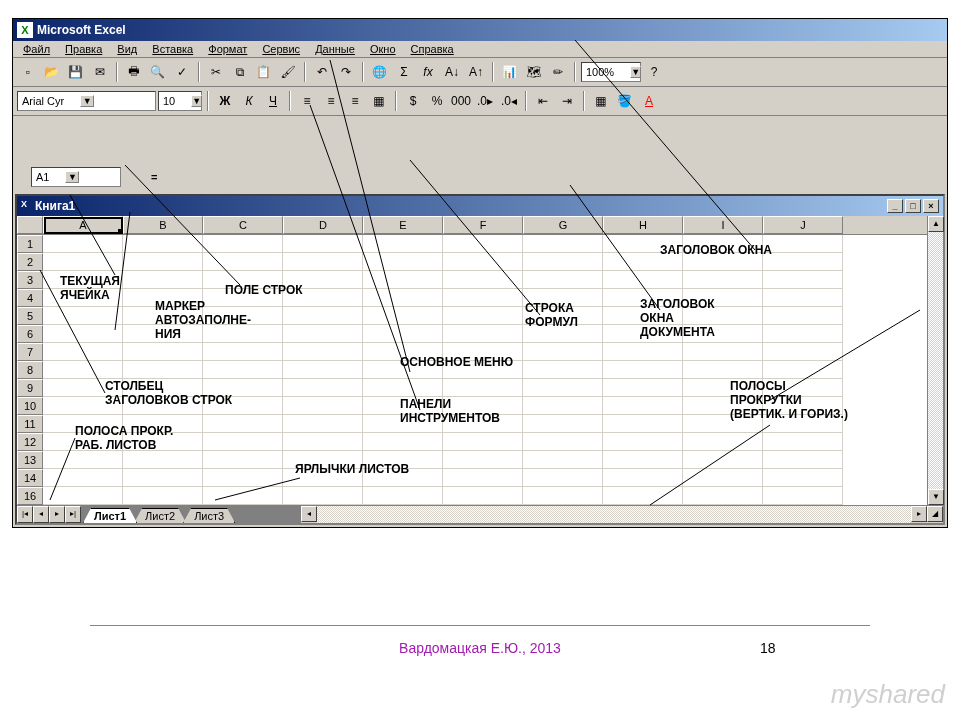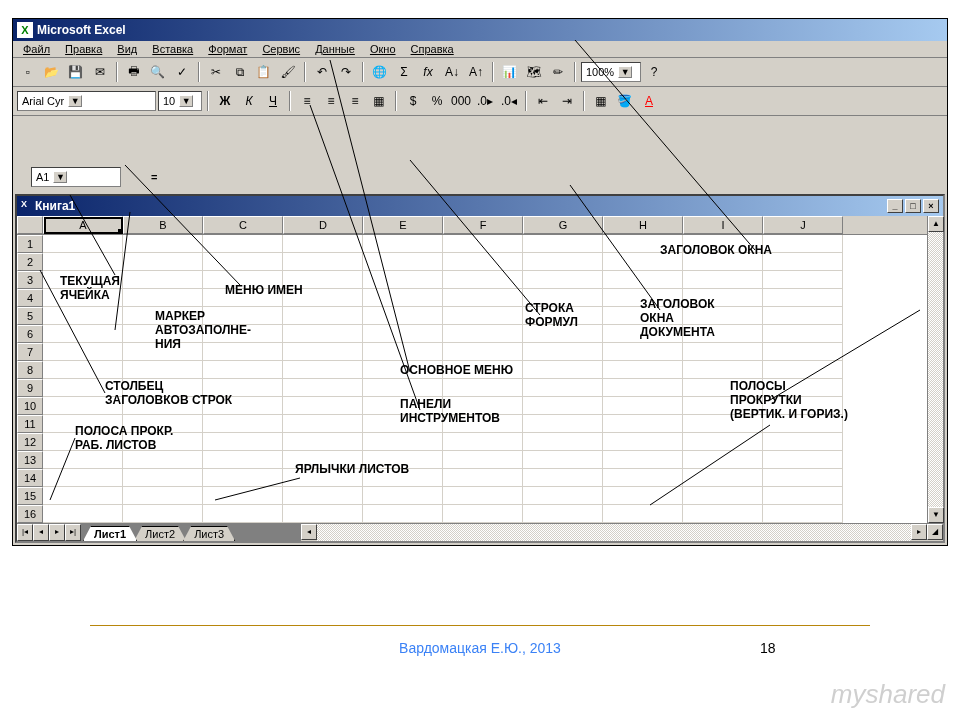--- a/index.html
+++ b/index.html
@@ -6,21 +6,21 @@
 body { font-family: Tahoma, Arial, sans-serif; font-size: 11px; background: #fff; width: 960px; height: 720px; position: relative; }
 .app { border: 1px solid #000; margin: 18px 12px 0 12px; background: #d4d0c8; position: relative; }
 .titlebar { background: linear-gradient(to right, #0a246a, #a6caf0); color: #fff; height: 22px; display: flex; align-items: center; padding: 0 4px; font-weight: bold; font-size: 12px; }
 .titlebar .xicon { width: 16px; height: 16px; background: #fff; margin-right: 4px; display: flex; align-items: center; justify-content: center; color: #008000; font-weight: bold; font-size: 11px; }
 .menubar { background: #d4d0c8; padding: 2px 4px; border-bottom: 1px solid #808080; }
 .menubar span { padding: 2px 6px; cursor: default; }
 .menubar span u { text-decoration: underline; }
 .toolbar { background: #d4d0c8; padding: 3px 4px; border-bottom: 1px solid #808080; display: flex; align-items: center; gap: 2px; flex-wrap: wrap; }
 .tbtn { width: 22px; height: 22px; border: 1px solid #d4d0c8; display: inline-flex; align-items: center; justify-content: center; font-size: 12px; background: #d4d0c8; cursor: pointer; }
 .tsep { width: 2px; height: 20px; border-left: 1px solid #808080; border-right: 1px solid #fff; margin: 0 3px; }
-.combo { height: 20px; background: #fff; border: 1px solid #808080; border-top-color: #404040; border-left-color: #404040; display: inline-flex; align-items: center; padding: 0 2px 0 4px; font-size: 11px; }
+.combo { height: 20px; background: #fff; border: 1px solid #808080; border-top-color: #404040; border-left-color: #404040; display: inline-flex; align-items: center; padding: 0 2px 0 4px; font-size: 11px; gap: 12px; }
 .combo .arrow { width: 14px; text-align: center; color: #000; background: #d4d0c8; border: 1px solid #fff; border-right-color: #808080; border-bottom-color: #808080; margin-left: 4px; font-size: 9px; }
 .namebox-row { background: #d4d0c8; padding: 3px 4px 5px 18px; display: flex; align-items: center; margin-top: 48px; }
 .namebox { width: 90px; }
 .fx { margin-left: 30px; font-weight: bold; }
 .docwin { margin: 2px 2px 2px 2px; border: 2px solid #808080; border-top-color: #404040; border-left-color: #404040; background: #fff; }
 .doctitle { background: linear-gradient(to right, #0a246a, #a6caf0); color: #fff; height: 20px; display: flex; align-items: center; padding: 0 4px; font-weight: bold; font-size: 12px; }
 .doctitle .spacer { flex: 1; }
 .winbtn { width: 16px; height: 14px; background: #d4d0c8; border: 1px solid #fff; border-right-color: #404040; border-bottom-color: #404040; margin-left: 2px; font-size: 9px; text-align: center; line-height: 12px; color: #000; font-family: Arial; }
 .gridwrap { display: flex; }
 .sheet { flex: 1; position: relative; }
@@ -39,21 +39,21 @@
 .bottombar { height: 18px; background: #d4d0c8; display: flex; align-items: stretch; border-top: 1px solid #808080; }
 .tabscroll { display: flex; }
 .tabscroll .sbtn { width: 16px; height: 17px; }
 .tabs { display: flex; align-items: flex-end; background: #808080; padding-left: 2px; flex: 0 0 220px; text-align: right; }
 .tab { background: #d4d0c8; border: 1px solid #000; border-bottom: none; padding: 1px 10px; font-size: 11px; margin-right: -3px; position: relative; clip-path: polygon(8px 0, calc(100% - 8px) 0, 100% 100%, 0 100%); }
 .tab.active { background: #fff; font-weight: bold; z-index: 2; }
 .hscroll { flex: 1; display: flex; background: #d4d0c8; }
 .hscroll .strack { flex: 1; }
 .annot { position: absolute; font-family: Arial; font-size: 12px; font-weight: bold; color: #000; line-height: 1.15; white-space: pre; }
 .footer-line { position: absolute; left: 90px; right: 90px; top: 625px; border-top: 1px solid #b8860b; }
-.footer-text { position: absolute; top: 640px; width: 100%; text-align: center; font-size: 14px; color: #3b82f6; }
+.footer-text { position: absolute; top: 640px; width: 100%; text-align: center; font-size: 14px; color: #a21caf; }
 .watermark { position: absolute; right: 15px; bottom: 10px; font-size: 26px; color: rgba(160,160,160,0.5); font-family: Arial; font-style: italic; }
 .pagenum { position: absolute; left: 760px; top: 640px; font-size: 14px; }
 svg.lines { position: absolute; left: 0; top: 0; width: 960px; height: 720px; pointer-events: none; }
 </style>
 </head>
 <body>
 
 <div class="app">
   <div class="titlebar">
     <span class="xicon">X</span>
@@ -333,33 +333,20 @@
               <div class="cell"></div>
               <div class="cell"></div>
               <div class="cell"></div>
               <div class="cell"></div>
               <div class="cell"></div>
               <div class="cell"></div>
               <div class="cell"></div>
             </div>
             <div class="row">
               <div class="rowhead">14</div>
-              <div class="cell"></div>
-              <div class="cell"></div>
-              <div class="cell"></div>
-              <div class="cell"></div>
-              <div class="cell"></div>
-              <div class="cell"></div>
-              <div class="cell"></div>
-              <div class="cell"></div>
-              <div class="cell"></div>
-              <div class="cell"></div>
-            </div>
-            <div class="row">
-              <div class="rowhead">15</div>
               <div class="cell"></div>
               <div class="cell"></div>
               <div class="cell"></div>
               <div class="cell"></div>
               <div class="cell"></div>
               <div class="cell"></div>
               <div class="cell"></div>
               <div class="cell"></div>
               <div class="cell"></div>
               <div class="cell"></div>
@@ -423,30 +410,30 @@
     <line x1="540" y1="315" x2="410" y2="160"></line>
     <line x1="660" y1="310" x2="570" y2="185"></line>
     <line x1="755" y1="250" x2="575" y2="40"></line>
     <line x1="770" y1="400" x2="920" y2="310"></line>
     <line x1="770" y1="425" x2="650" y2="505"></line>
   </g>
 </svg>
 
 <div class="annot" style="left:60px;top:275px">ТЕКУЩАЯ
 ЯЧЕЙКА</div>
-<div class="annot" style="left:155px;top:310px">МАРКЕР
+<div class="annot" style="left:155px;top:300px">МАРКЕР
 АВТОЗАПОЛНЕ-
 НИЯ</div>
-<div class="annot" style="left:225px;top:284px">МЕНЮ ИМЕН</div>
+<div class="annot" style="left:225px;top:284px">ПОЛЕ СТРОК</div>
 <div class="annot" style="left:105px;top:380px">СТОЛБЕЦ
 ЗАГОЛОВКОВ СТРОК</div>
 <div class="annot" style="left:75px;top:425px">ПОЛОСА ПРОКР.
 РАБ. ЛИСТОВ</div>
 <div class="annot" style="left:295px;top:463px">ЯРЛЫЧКИ ЛИСТОВ</div>
-<div class="annot" style="left:400px;top:364px">ОСНОВНОЕ МЕНЮ</div>
+<div class="annot" style="left:400px;top:356px">ОСНОВНОЕ МЕНЮ</div>
 <div class="annot" style="left:400px;top:398px">ПАНЕЛИ
 ИНСТРУМЕНТОВ</div>
 <div class="annot" style="left:525px;top:302px">СТРОКА
 ФОРМУЛ</div>
 <div class="annot" style="left:640px;top:298px">ЗАГОЛОВОК
 ОКНА
 ДОКУМЕНТА</div>
 <div class="annot" style="left:660px;top:244px">ЗАГОЛОВОК ОКНА</div>
 <div class="annot" style="left:730px;top:380px">ПОЛОСЫ
 ПРОКРУТКИ

